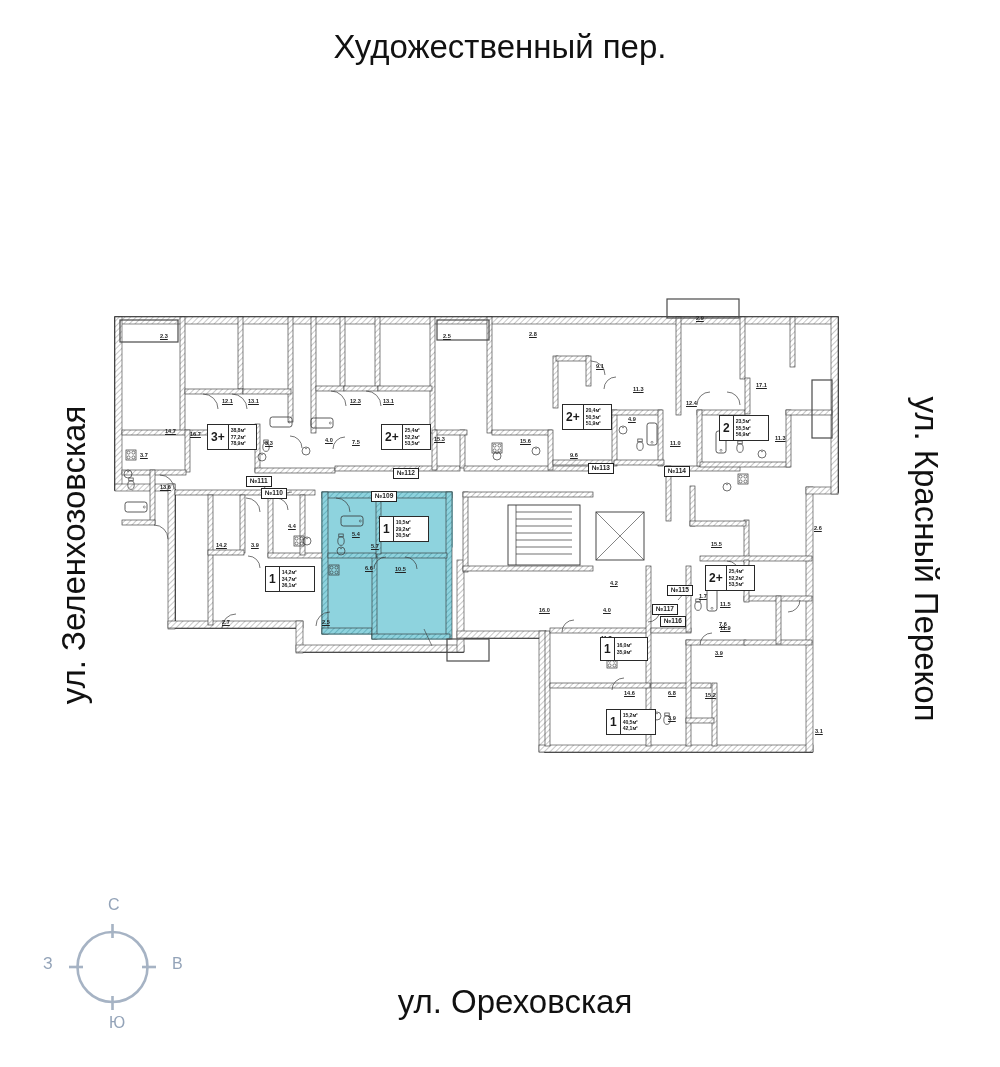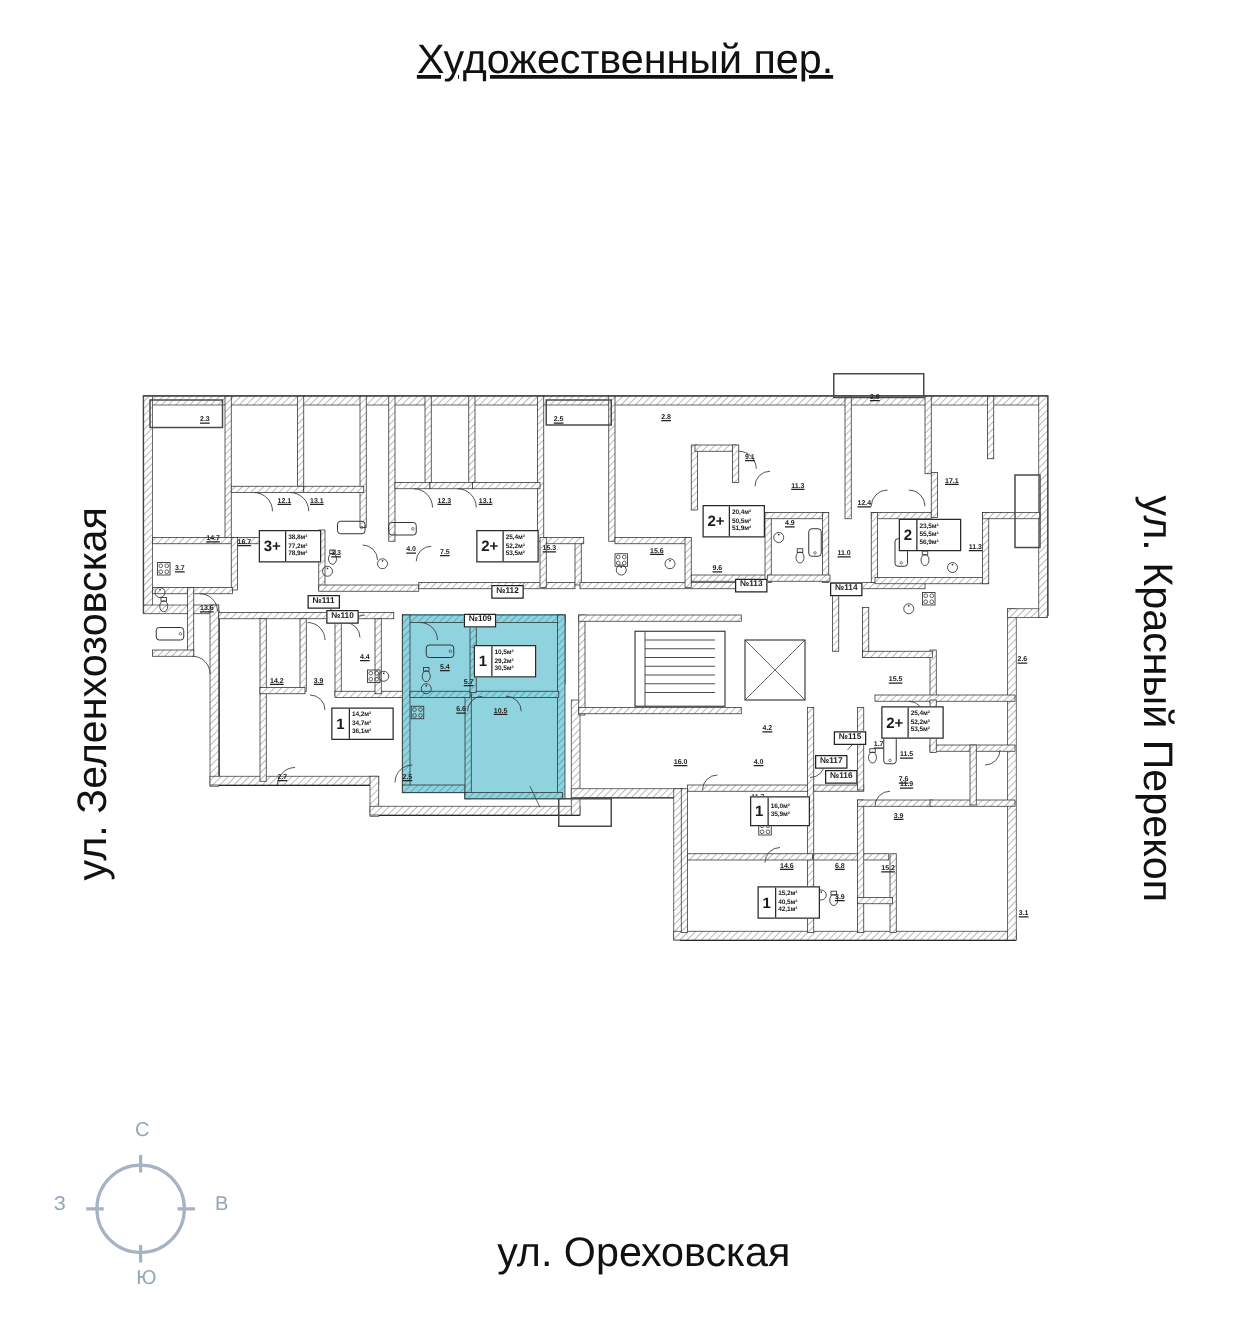--- a/index.html
+++ b/index.html
@@ -1,21 +1,21 @@
 <!DOCTYPE html>
 <html><head>
 <meta charset="utf-8">
 <style>
   html,body{margin:0;padding:0;background:#ffffff;}
   body{width:1000px;height:1067px;position:relative;overflow:hidden;
        font-family:"Liberation Sans","DejaVu Sans",sans-serif;color:#1a1a1a;}
 
   
   .street{position:absolute;font-weight:400;color:#111;white-space:nowrap;}
-  #street-top{top:28px;left:0;width:1000px;text-align:center;font-size:33px;text-decoration:underline;}
+  #street-top{top:28px;left:0;width:1000px;text-align:center;font-size:33px;}
   #street-bottom{top:983px;left:15px;width:1000px;text-align:center;font-size:33px;}
   #street-left{left:-136px;top:536px;width:420px;text-align:center;font-size:33px;
        transform:rotate(-90deg);transform-origin:center center;}
   #street-right{left:716px;top:540px;width:420px;text-align:center;font-size:33px;
        transform:rotate(90deg);transform-origin:center center;}
 
   
   #compass{position:absolute;left:35px;top:898px;width:155px;height:150px;}
   #compass .lbl{position:absolute;font-size:16px;color:#93a3b8;}
   #compass .n{left:73px;top:-2px;}

